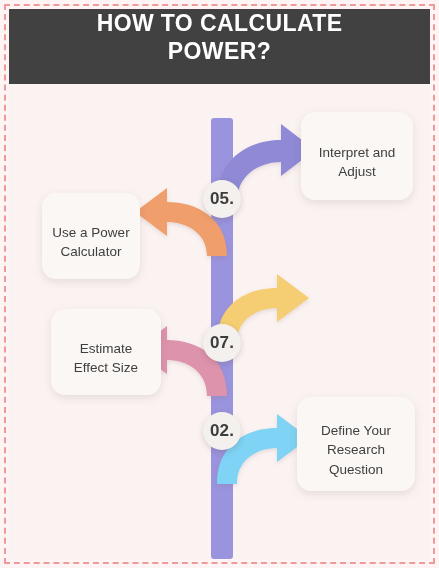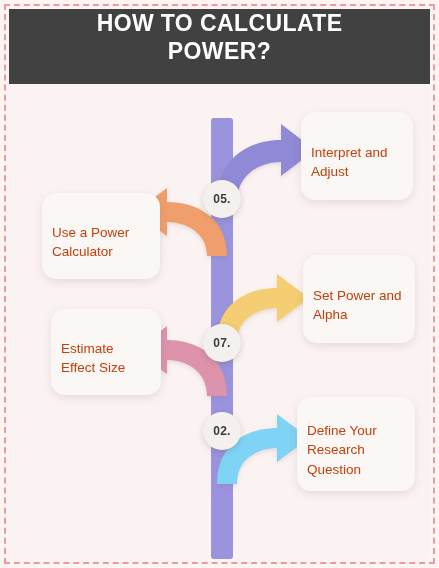--- a/index.html
+++ b/index.html
@@ -102,48 +102,49 @@
     height: 38px;
     border-radius: 50%;
     background: #f3f0ee;
     box-shadow: 0 2px 6px rgba(90, 70, 70, 0.22);
     display: flex;
     align-items: center;
     justify-content: center;
     z-index: 12;
   }
   .badge span {
-    font-size: 12px;
+    font-size: 17px;
     font-weight: bold;
     color: #3c3c3c;
     letter-spacing: 0.2px;
   }
 
   
   .card {
     position: absolute;
     background: #faf7f5;
     border-radius: 14px;
     box-shadow: 0 3px 9px rgba(120, 95, 95, 0.16);
     display: flex;
     align-items: center;
     justify-content: center;
     padding: 8px 10px;
     box-sizing: border-box;
     z-index: 8;
   }
   .card-text {
     font-size: 13.5px;
-    color: #c2410c;
+    color: #404040;
+    text-align: center;
     line-height: 1.42;
     margin-top: 12px;
   }
 
   .card-05 { left: 292px; top: 28px;  width: 112px; height: 88px; }
-  .card-04 { left: 33px;  top: 109px; width: 118px; height: 86px; }
+  .card-04 { left: 33px;  top: 109px; width: 98px; height: 86px; }
   .card-03 { left: 294px; top: 171px; width: 112px; height: 88px; }
   .card-02 { left: 42px;  top: 225px; width: 110px; height: 86px; }
   .card-01 { left: 288px; top: 313px; width: 118px; height: 94px; }
 </style>
 </head>
 <body>
 
 <div id="infographic">
 
   <div class="inner-area"></div>
@@ -223,23 +224,20 @@
     <div class="badge" style="left:194px; top:328px;align-items:center;">
       <span>02.</span>
     </div>
 
     <div class="card card-05">
       <div class="card-text">Interpret and Adjust</div>
     </div>
     <div class="card card-04">
       <div class="card-text">Use a Power Calculator</div>
     </div>
-    <div class="card card-03">
-      <div class="card-text">Set Power and Alpha</div>
-    </div>
     <div class="card card-01">
       <div class="card-text">Define Your Research Question</div>
     </div>
     <div class="card card-02">
       <div class="card-text">Estimate Effect Size</div>
     </div>
 
   </div>
 
   <div class="dashed-frame"></div>

